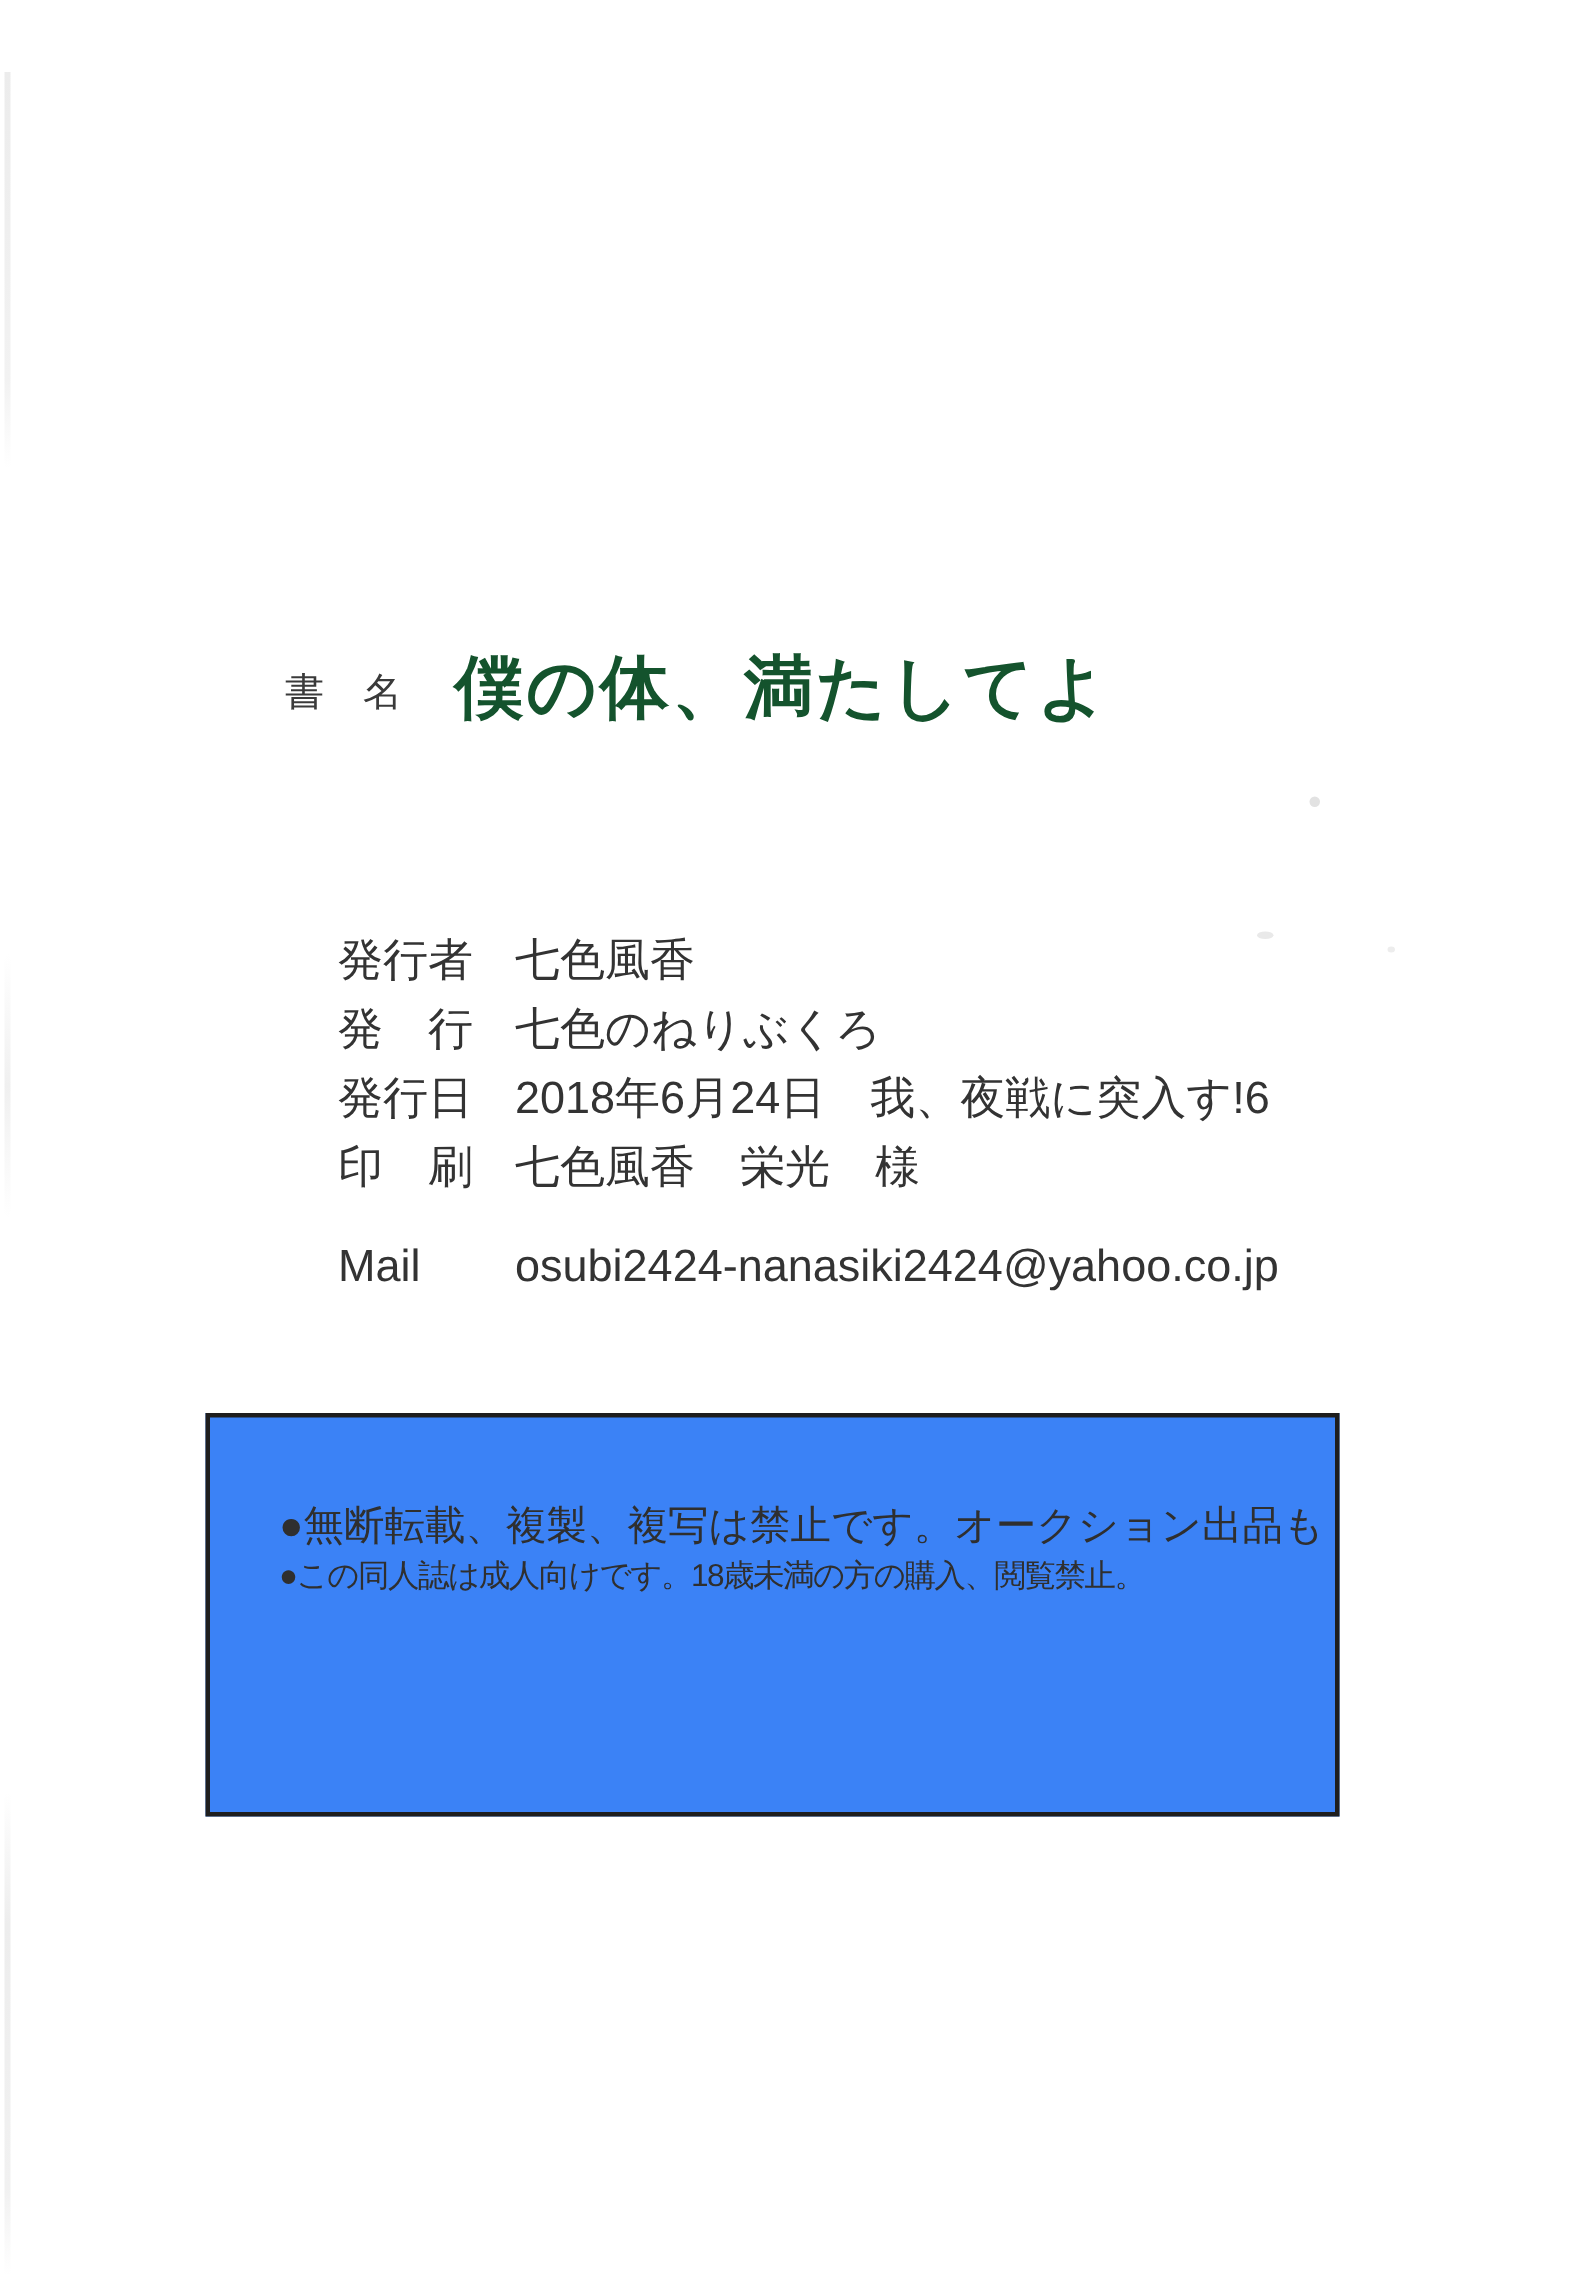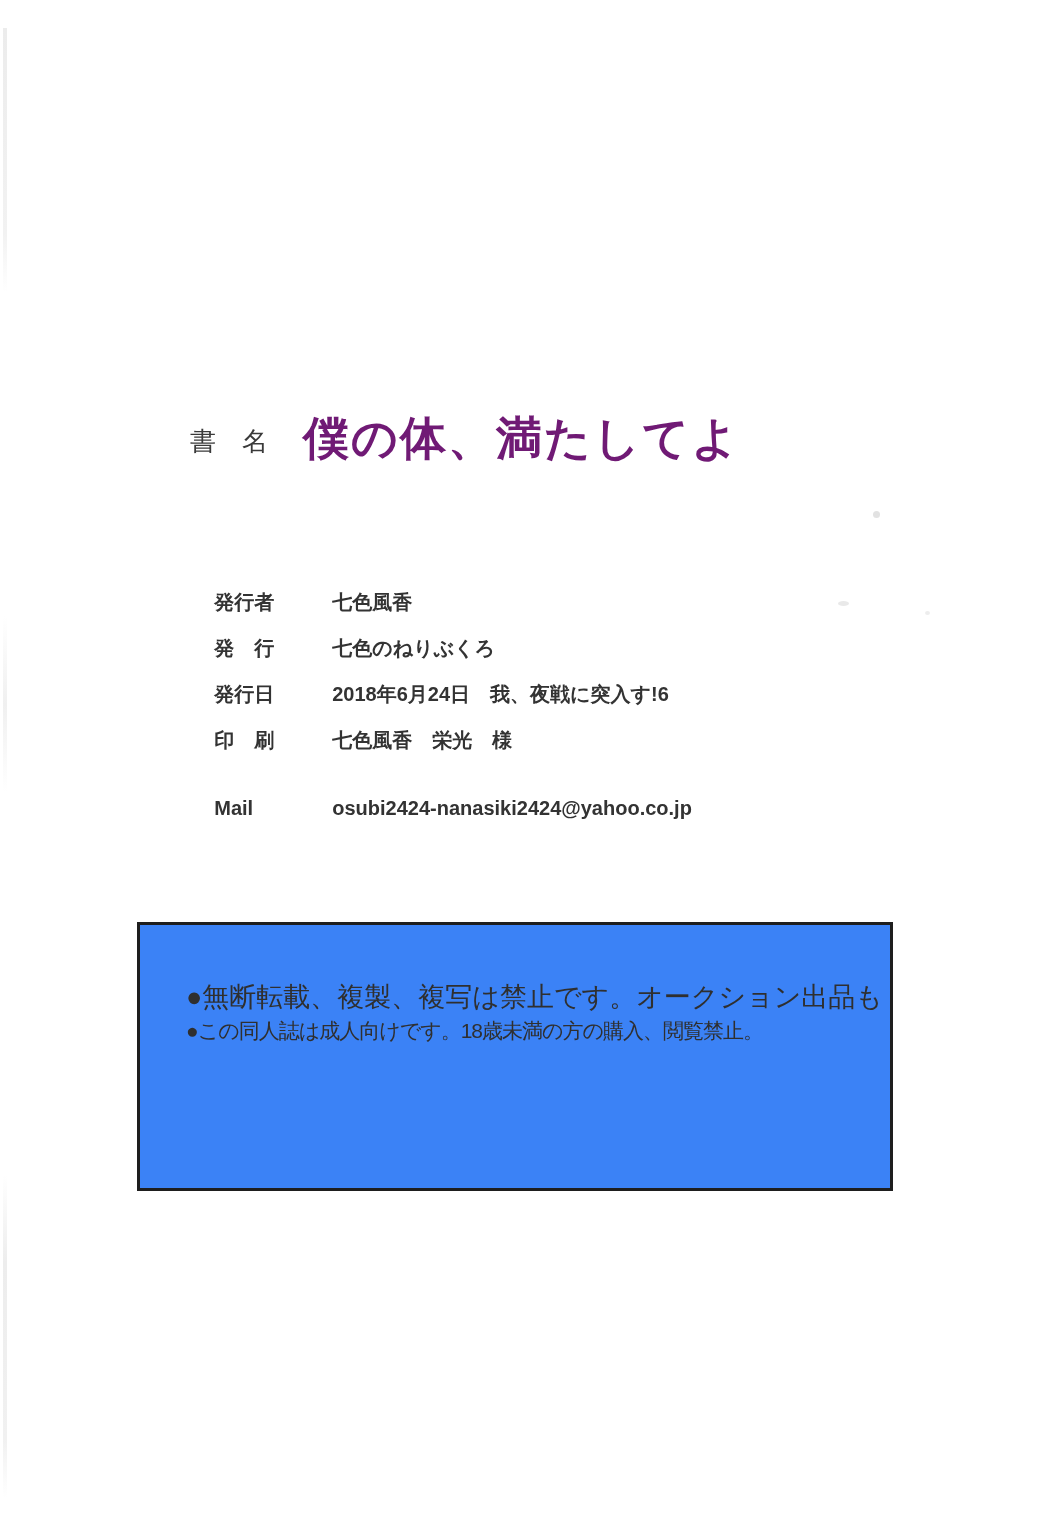--- a/index.html
+++ b/index.html
@@ -3,21 +3,21 @@
 <meta charset="utf-8">
 <style>
   html,body{margin:0;padding:0;}
   body{
     width:1050px;height:1516px;
     background:#ffffff;
     font-family:"Liberation Sans","DejaVu Sans",sans-serif;
     position:relative;
     overflow:hidden;
   }
-  .page{position:absolute;inset:0;background:#ffffff;}
+  .page{position:absolute;inset:0;background:#ffffff;margin-top:20px;}
 
   
   .scan-edge{
     position:absolute;left:3px;top:28px;width:4px;height:1470px;
     background:linear-gradient(to bottom,
       #ececec 0%, #f2f2f2 14%, rgba(255,255,255,0) 18%,
       rgba(255,255,255,0) 40%, #f0f0f0 46%, rgba(255,255,255,0) 52%,
       rgba(255,255,255,0) 78%, #ededed 84%, #f1f1f1 96%, rgba(255,255,255,0) 100%);
   }
   .speck{position:absolute;border-radius:50%;}
@@ -25,28 +25,28 @@
   .speck.s2{left:838px;top:601px;width:11px;height:5px;background:#e9e9e9;}
   .speck.s3{left:925px;top:611px;width:5px;height:4px;background:#ededed;}
 
   
   .title-label{
     position:absolute;left:190px;top:424px;
     font-size:26px;color:#3a3a3a;white-space:pre;
   }
   .book-title{
     position:absolute;left:303px;top:408px;
-    font-size:46px;font-weight:600;color:#701a75;
+    font-size:46px;font-weight:600;color:#14532d;
     letter-spacing:2px;white-space:pre;
   }
 
   
   .row{
     position:absolute;left:192px;height:36px;
-    font-size:20px;color:#333333;white-space:pre;font-weight:bold;
+    font-size:30px;color:#333333;white-space:pre;
   }
   .row .lbl{display:inline-block;width:118px;color:#333333;}
   .row .val{display:inline-block;color:#333333;}
   .row.r0{top:566px;}
   .row.r1{top:612px;}
   .row.r2{top:658px;}
   .row.r3{top:704px;}
   .row.r4{top:774px;}
   .row.r5{top:799px;}
 

